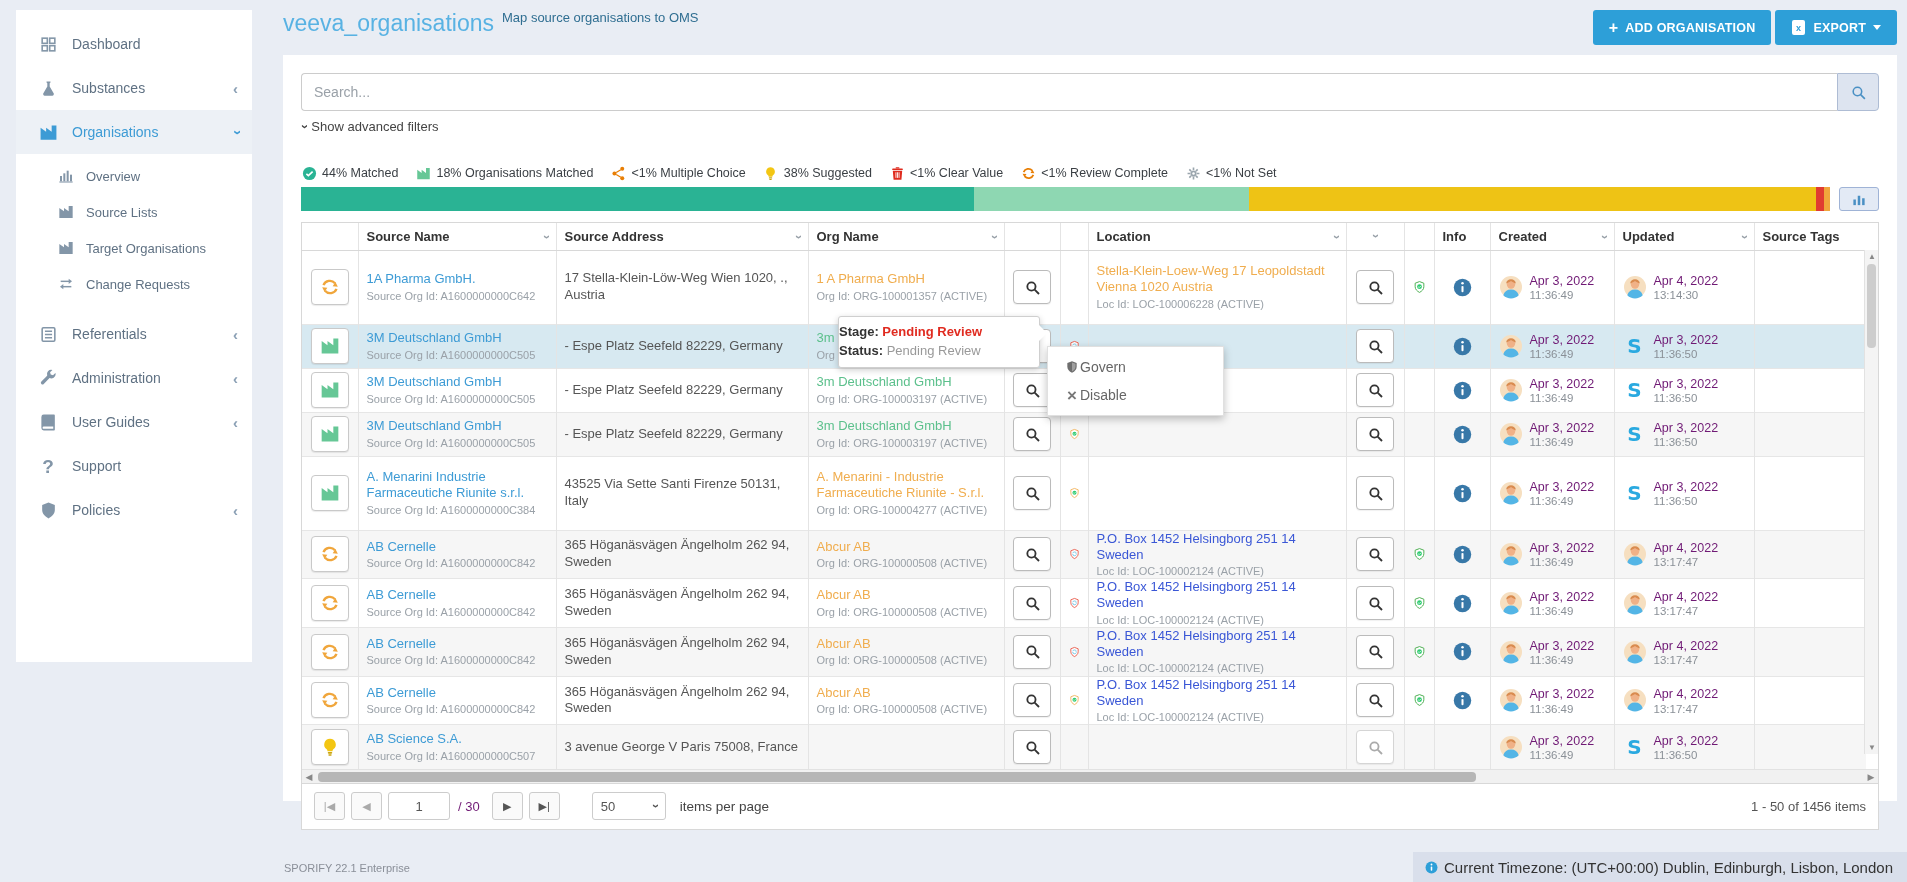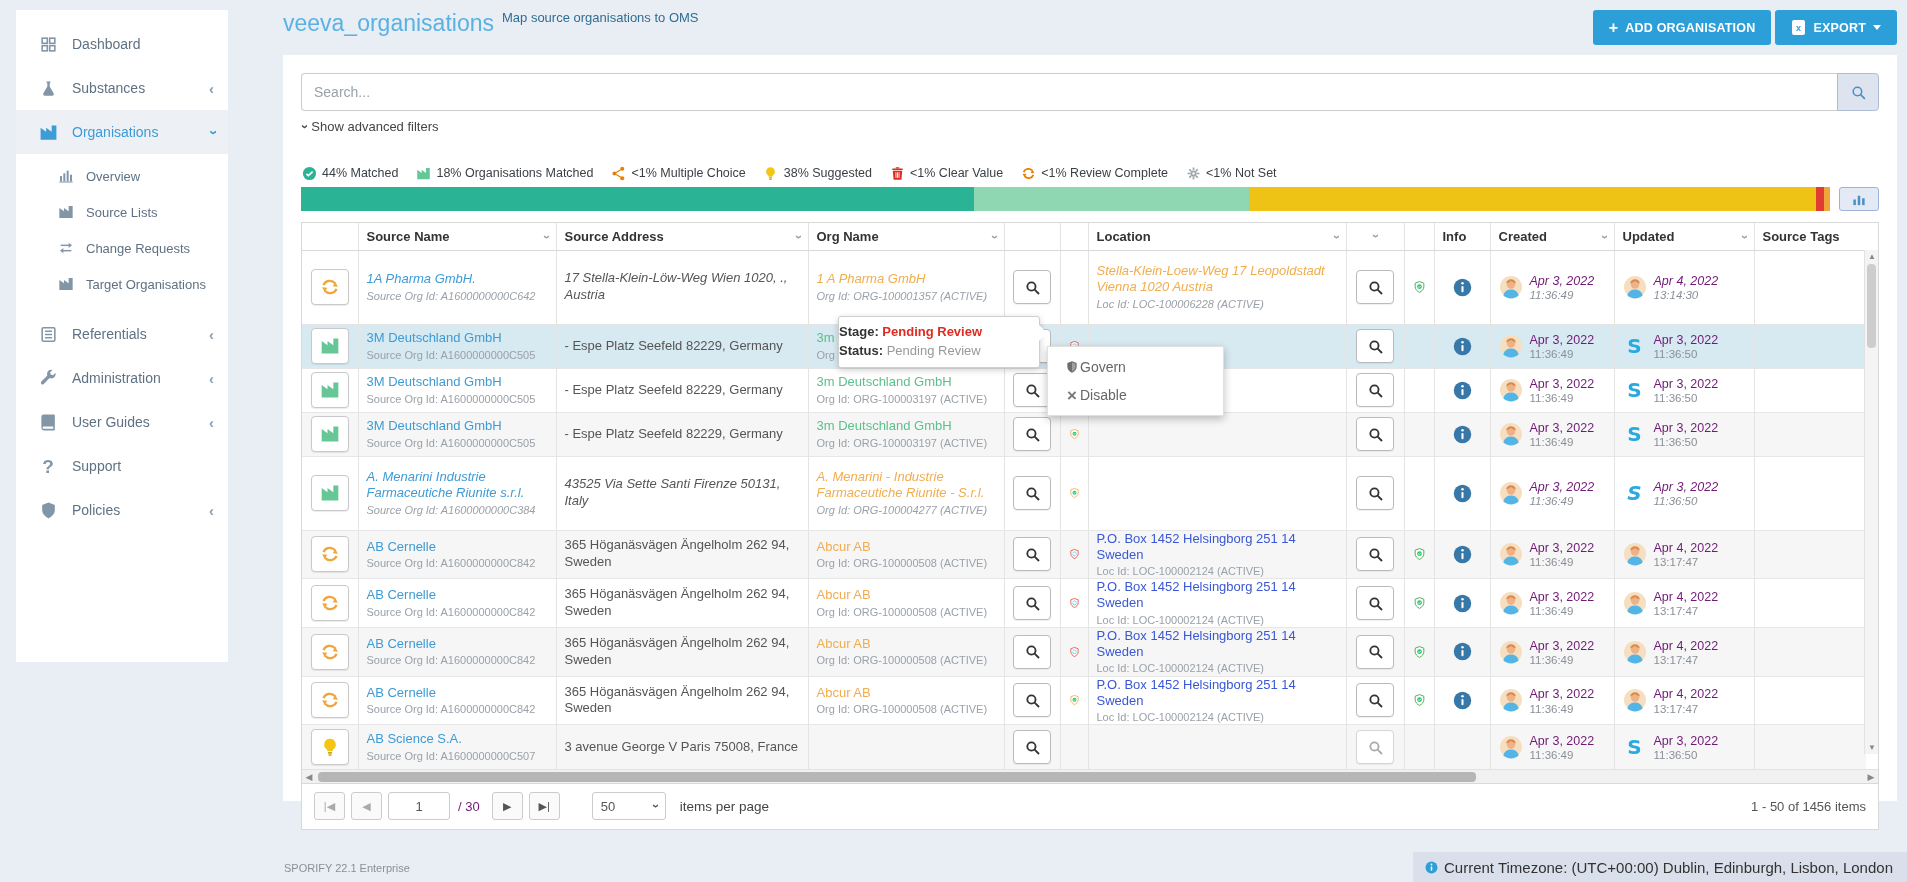--- a/index.html
+++ b/index.html
@@ -1,20 +1,20 @@
 <!DOCTYPE html>
 <html><head>
 <meta charset="utf-8">
 <style>
   * { margin:0; padding:0; box-sizing:border-box; }
   html,body { width:1907px; height:882px; }
   body { background:#e9edf4; font-family:"Liberation Sans", sans-serif; color:#555; overflow:hidden; position:relative; }
 
   
-  .sidebar { position:absolute; left:16px; top:10px; width:212px; height:652px; background:#fff; padding-top:12px; }
+  .sidebar { position:absolute; left:16px; top:10px; width:236px; height:652px; background:#fff; padding-top:12px; }
   .sb-item { height:44px; display:flex; align-items:center; padding:0 14px 0 22px; color:#5f7183; font-size:14px; cursor:pointer; }
   .sb-item .sb-ico { width:20px; height:20px; margin-right:14px; display:flex; align-items:center; justify-content:center; color:#8396a8; }
   .sb-item.active { background:#edf1f6; color:#3d9bd5; }
   .sb-item.active .sb-ico { color:#3d9bd5; }
   .sb-chev { margin-left:auto; color:#8ba0b5; font-size:15px; font-weight:bold; }
   .sb-chev.down { transform:rotate(-90deg); color:#3d9bd5; }
   .sb-sub { padding:4px 0 10px 0; }
   .sb-subitem { height:36px; display:flex; align-items:center; padding-left:42px; font-size:13px; color:#5f7183; cursor:pointer; }
   .sb-subitem .sb-ico { width:17px; height:17px; margin-right:11px; color:#8396a8; }
   svg { display:block; }
@@ -53,21 +53,21 @@
   th:last-child, td:last-child { border-right:none; }
   thead tr { height:27px; }
   th { font-size:13px; color:#333; text-align:left; font-weight:bold; border-bottom:1px solid #d8d8d8; background:#fff; position:relative; }
   .th-inner { display:flex; align-items:flex-end; }
   .sort-chev { margin-left:auto; color:#98a0a8; font-size:12px; font-weight:bold; transform:rotate(-90deg); }
   .sort-chev.only { margin:0 auto; }
   tbody tr { border-top:1px solid #e6e6e6; background:#fff; }
   tbody tr:first-child { border-top:none; }
   tbody tr.alt { background:#f6f6f6; }
   tbody tr.hl { background:#d7e9f1; }
-  tbody tr.r-tall { height:74px;font-style:italic; }
+  tbody tr.r-tall { height:74px; }
   tbody tr.r-norm { height:44px; }
   .rowicon { width:38px; height:36px; border:1px solid #c9c9c9; border-radius:4px; background:#fff; display:flex; align-items:center; justify-content:center; margin:0 auto; box-shadow:0 1px 1px rgba(0,0,0,.08); cursor:pointer; }
   .cell-main { font-size:13px; color:#444; line-height:1.25; }
   .link-blue { color:#3d9bd5; cursor:pointer; }
   .org-orange { color:#f0ad4e; }
   .org-green { color:#5cc08c; }
   .loc-orange { color:#f0ad4e; cursor:pointer; }
   .loc-blue { color:#3a57d6; cursor:pointer; }
   .cell-sub { font-size:11px; color:#9aa1a8; margin-top:2px; line-height:1.2; }
   .cell-addr { font-size:13px; color:#555; line-height:1.3; }
@@ -168,37 +168,37 @@
         <span class="sb-ico">
           <svg width="16" height="16" viewBox="0 0 24 24">
             <path fill="#8396a8" d="M2 21V6l7 5V6l7 5V3h6v18H2z"></path>
           </svg>
         </span>
         <span>Source Lists</span>
       </div>
       <div class="sb-subitem">
         <span class="sb-ico">
           <svg width="16" height="16" viewBox="0 0 24 24">
+            <path fill="#8396a8" d="M2 21V6l7 5V6l7 5V3h6v18H2z"></path>
+          </svg>
+        </span>
+        <span>Target Organisations</span>
+      </div>
+      <div class="sb-subitem">
+        <span class="sb-ico">
+          <svg width="16" height="16" viewBox="0 0 24 24">
             <g fill="none" stroke="#8396a8" stroke-width="2.2">
               <path d="M4 8h14"></path>
               <path d="M20 16H6"></path>
             </g>
             <path fill="#8396a8" d="M16 4l5 4-5 4z"></path>
             <path fill="#8396a8" d="M8 12l-5 4 5 4z"></path>
           </svg>
         </span>
         <span>Change Requests</span>
-      </div>
-      <div class="sb-subitem">
-        <span class="sb-ico">
-          <svg width="16" height="16" viewBox="0 0 24 24">
-            <path fill="#8396a8" d="M2 21V6l7 5V6l7 5V3h6v18H2z"></path>
-          </svg>
-        </span>
-        <span>Target Organisations</span>
       </div>
     </div>
     <div class="sb-item">
       <span class="sb-ico">
         <svg width="19" height="19" viewBox="0 0 24 24">
           <rect x="4" y="3.5" width="16" height="17" rx="1.5" fill="none" stroke="#8396a8" stroke-width="2"></rect>
           <path stroke="#8396a8" stroke-width="1.8" d="M7.5 8h9M7.5 12h9M7.5 16h9"></path>
         </svg>
       </span>
       <span>Referentials</span>

